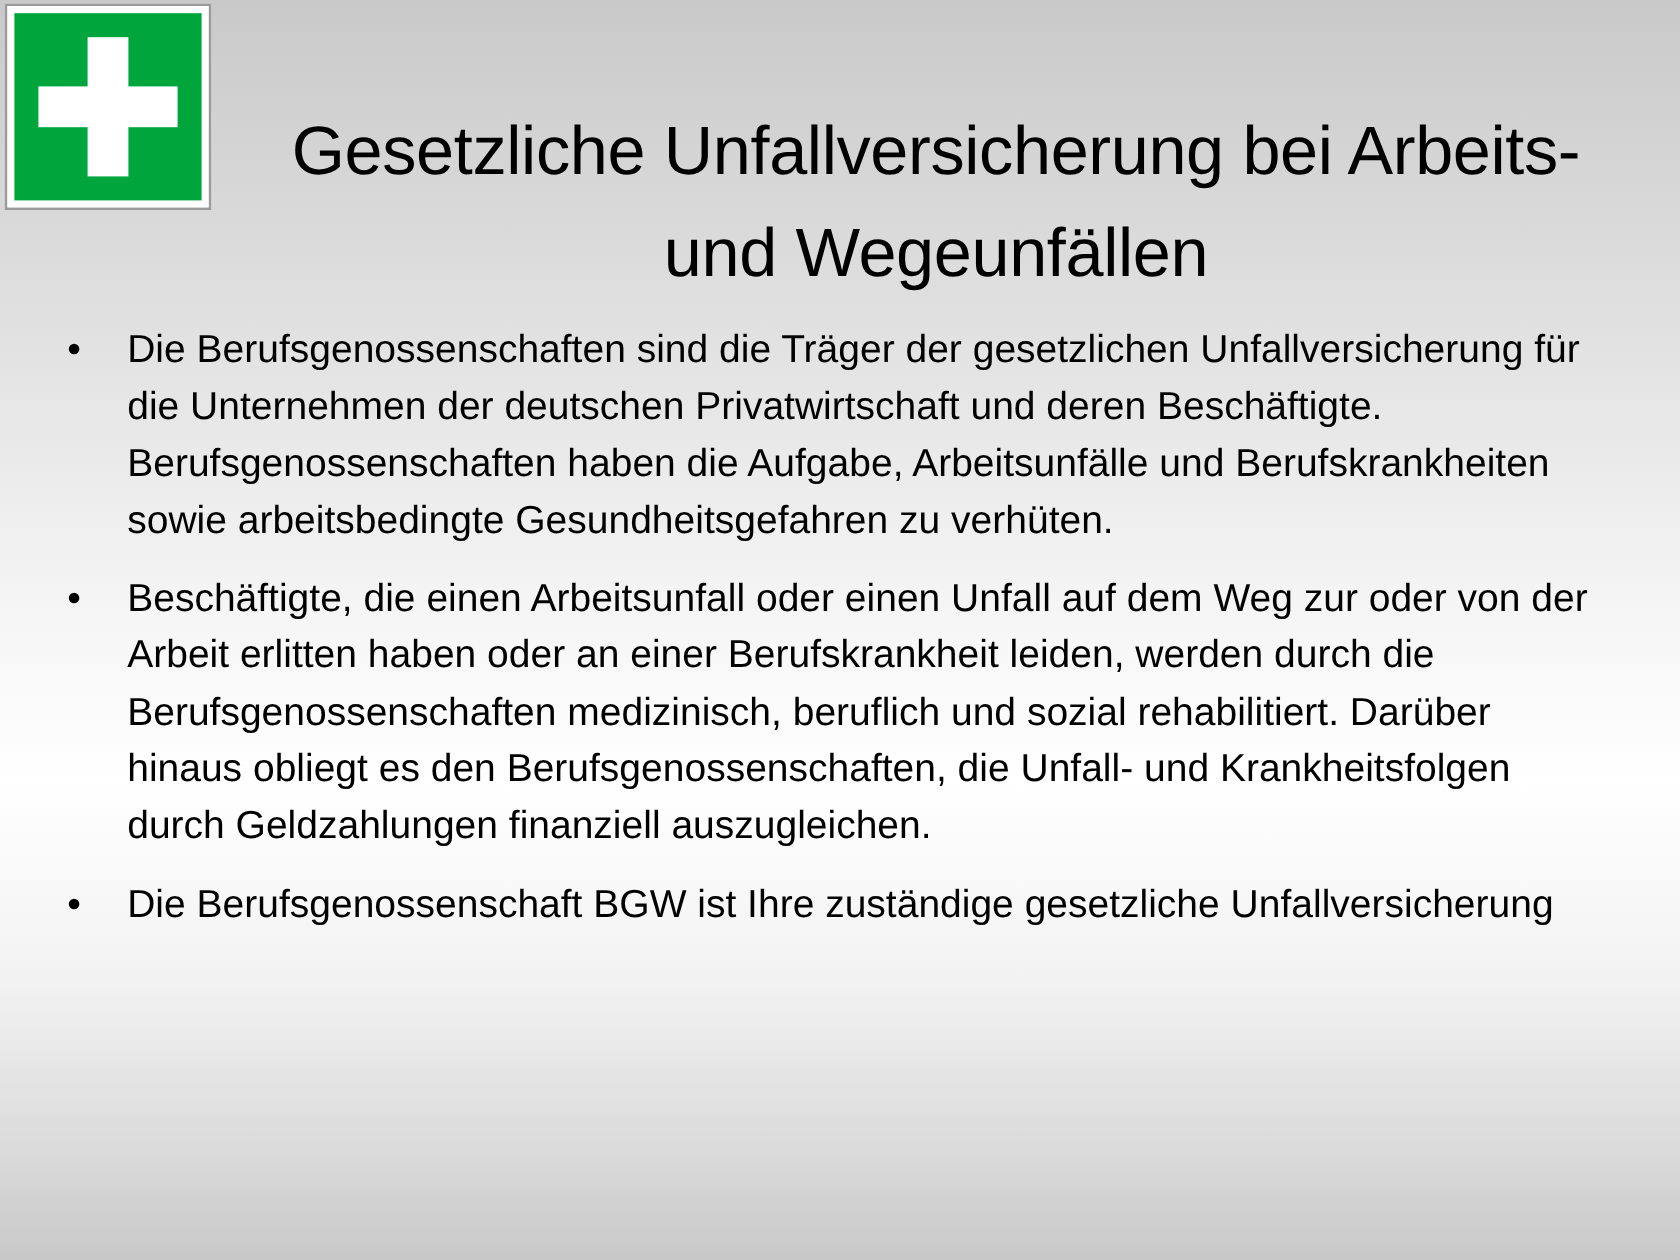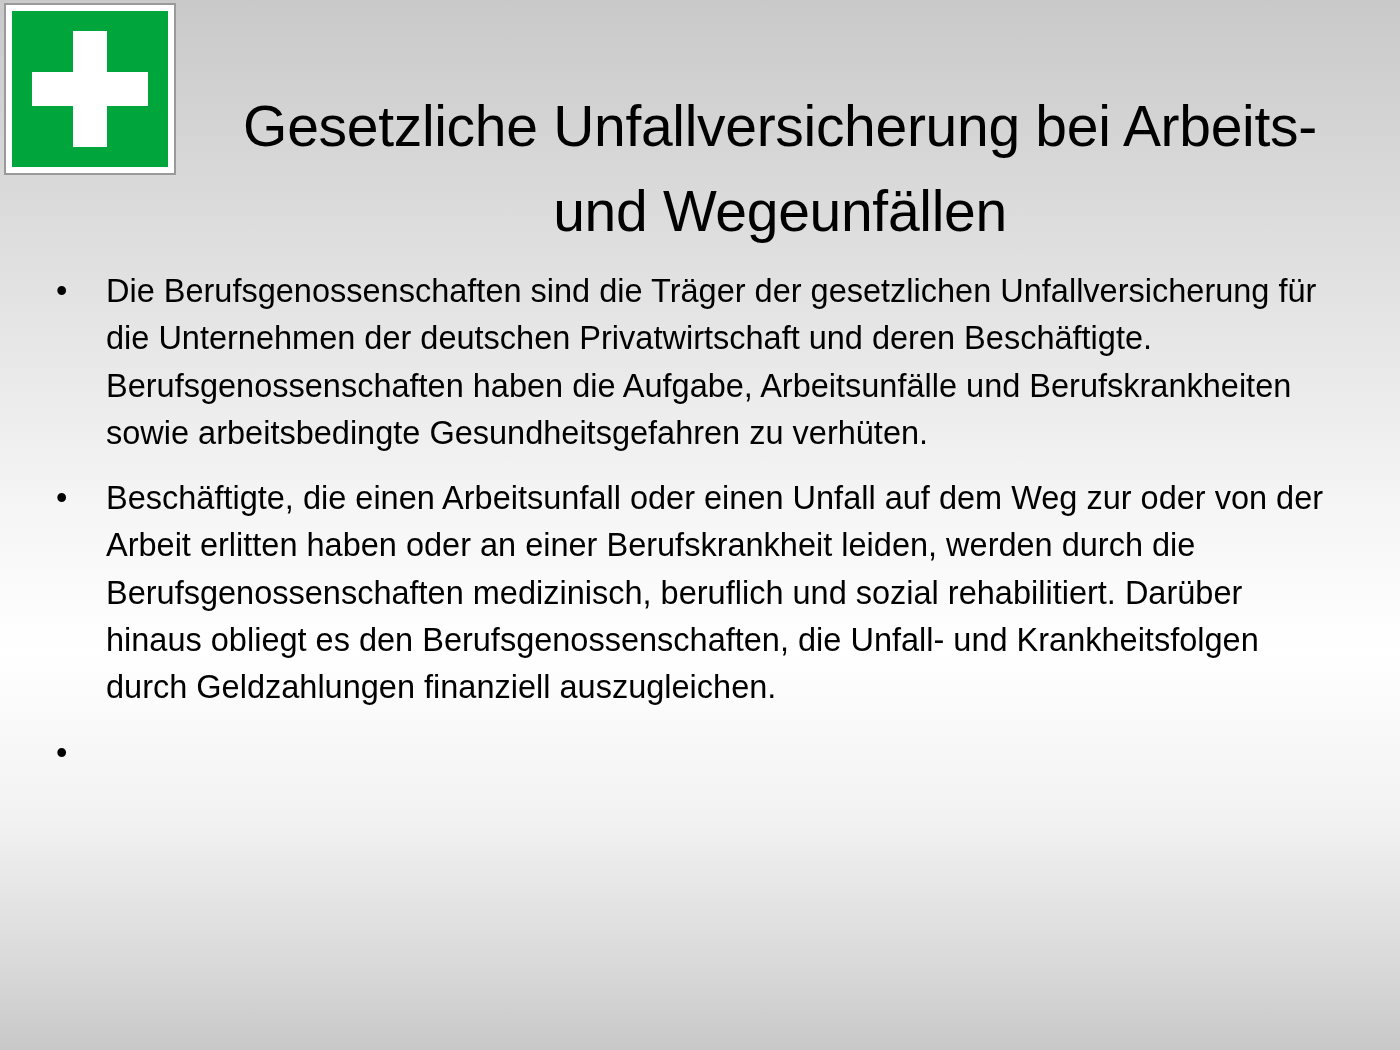--- a/index.html
+++ b/index.html
@@ -118,17 +118,18 @@
       <li>
         <span class="dot">•</span>
         <span>Die Berufsgenossenschaften sind die Träger der gesetzlichen Unfallversicherung für die Unternehmen der deutschen Privatwirtschaft und deren Beschäftigte. Berufsgenossenschaften haben die Aufgabe, Arbeitsunfälle und Berufskrankheiten sowie arbeitsbedingte Gesundheitsgefahren zu verhüten.</span>
       </li>
       <li>
         <span class="dot">•</span>
         <span>Beschäftigte, die einen Arbeitsunfall oder einen Unfall auf dem Weg zur oder von der Arbeit erlitten haben oder an einer Berufskrankheit leiden, werden durch die Berufsgenossenschaften medizinisch, beruflich und sozial rehabilitiert. Darüber hinaus obliegt es den Berufsgenossenschaften, die Unfall- und Krankheitsfolgen durch Geldzahlungen finanziell auszugleichen.</span>
       </li>
       <li>
         <span class="dot">•</span>
+        <span>Die Berufsgenossenschaft BGW ist Ihre zuständige gesetzliche Unfallversicherung</span>
       </li>
     </ul>
   </div>
 
 </div>
 
 </body></html>

